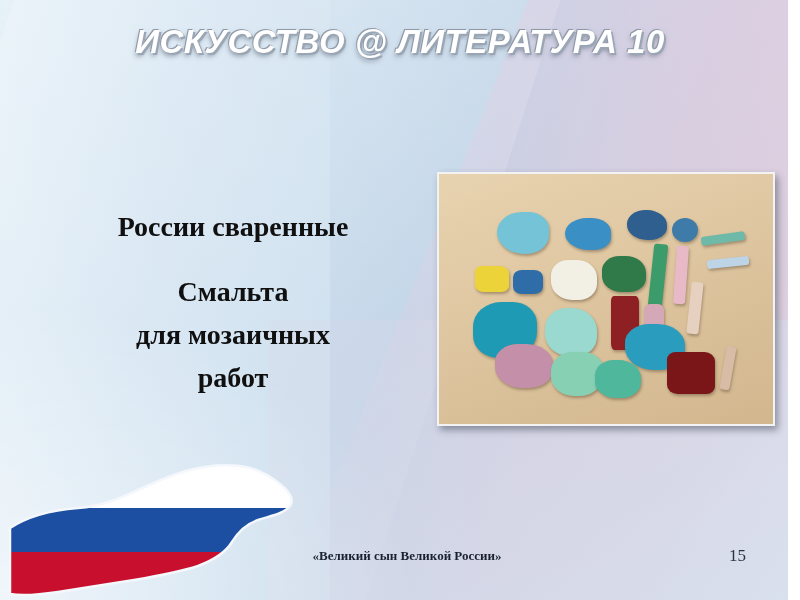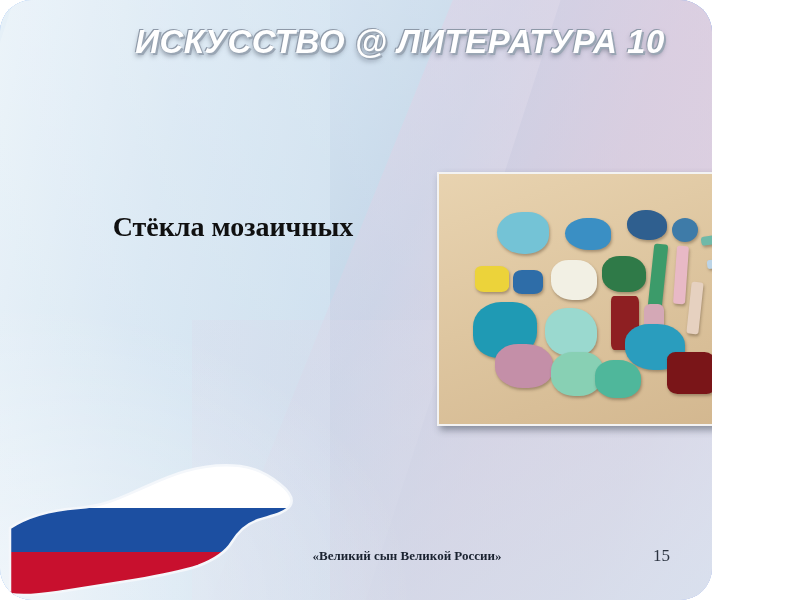--- a/index.html
+++ b/index.html
@@ -5,25 +5,24 @@
   html, body {
     margin: 0;
     padding: 0;
     background: #ffffff;
   }
   body {
     font-family: "Liberation Serif", serif;
   }
   .slide {
     position: relative;
-    width: 712px;
+    width: 788px;
     height: 600px;
     overflow: hidden;
     background: #3b82f6;
-    border-radius: 32px;
   }
   
   .bg-base {
     position: absolute;
     inset: 0;
     background: linear-gradient(115deg, #dce9f4 0%, #c9dced 32%, #b9cfe4 52%, #cfc9da 70%, #d8ccd9 86%, #efe6ee 100%);
   }
   .bg-left-wash {
     position: absolute;
     left: 0; top: 0;
@@ -169,23 +168,28 @@
   <div class="bg-base"></div>
   <div class="bg-left-wash"></div>
   <div class="bg-diag1"></div>
   <div class="bg-diag2"></div>
   <div class="bg-bottom-right"></div>
   <div class="bg-corner-fade"></div>
 
   <div class="title">Искусство @ Литература 10</div>
 
   <div class="text-block">
-    <span class="text-line1">Стёкла мозаичных</span>
-  </div>
-
+    <span class="text-line1">России сваренные</span>
+  </div>
+
+  <div class="text-overlay">
+    <span class="l1">Смальта</span>
+    <span class="l2">для мозаичных</span>
+    <span class="l3">работ</span>
+  </div>
 
   <div class="photo-frame">
     <div class="photo-inner">
 
       <div class="shard" style="left:58px; top:38px; width:52px; height:42px; background:#74c3d6; border-radius:48% 40% 44% 52%;"></div>
       <div class="shard" style="left:126px; top:44px; width:46px; height:32px; background:#3a8fc4; border-radius:50% 45% 40% 55%;"></div>
       <div class="shard" style="left:188px; top:36px; width:40px; height:30px; background:#2f5f8f; border-radius:46% 50% 42% 50%;"></div>
       <div class="shard" style="left:233px; top:44px; width:26px; height:24px; background:#3e7ba8; border-radius:50%;"></div>
 
       <div class="shard" style="left:36px; top:92px; width:34px; height:26px; background:#ecd33a; border-radius:20% 28% 22% 26%;"></div>

